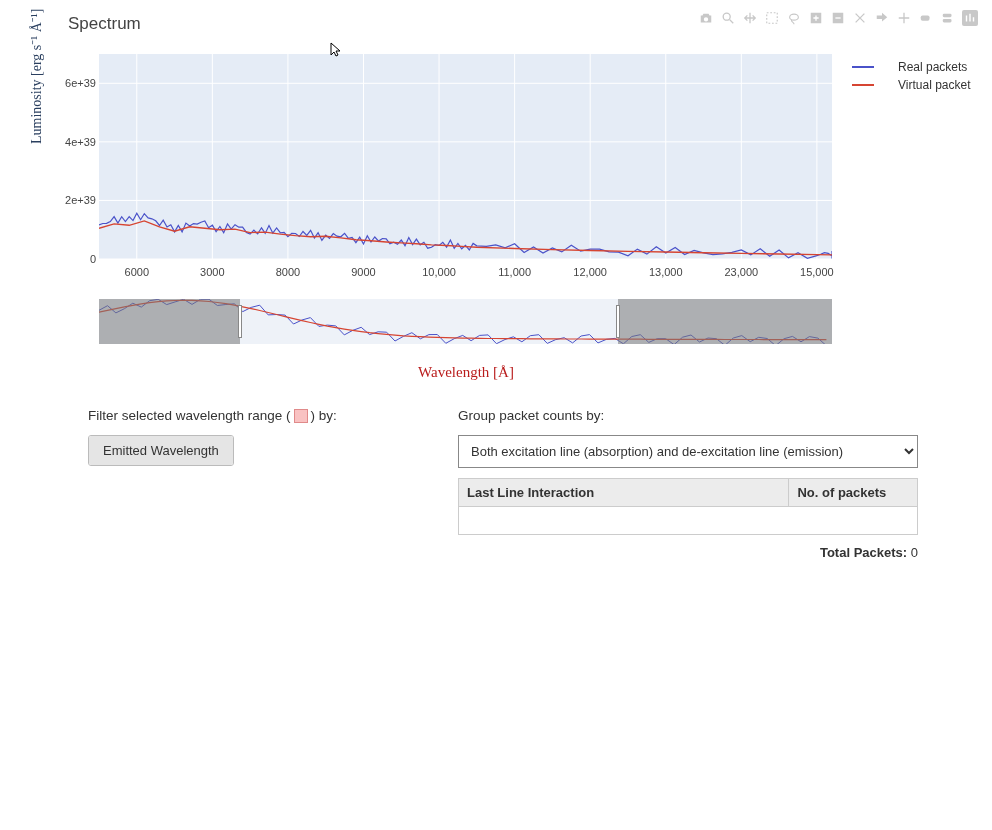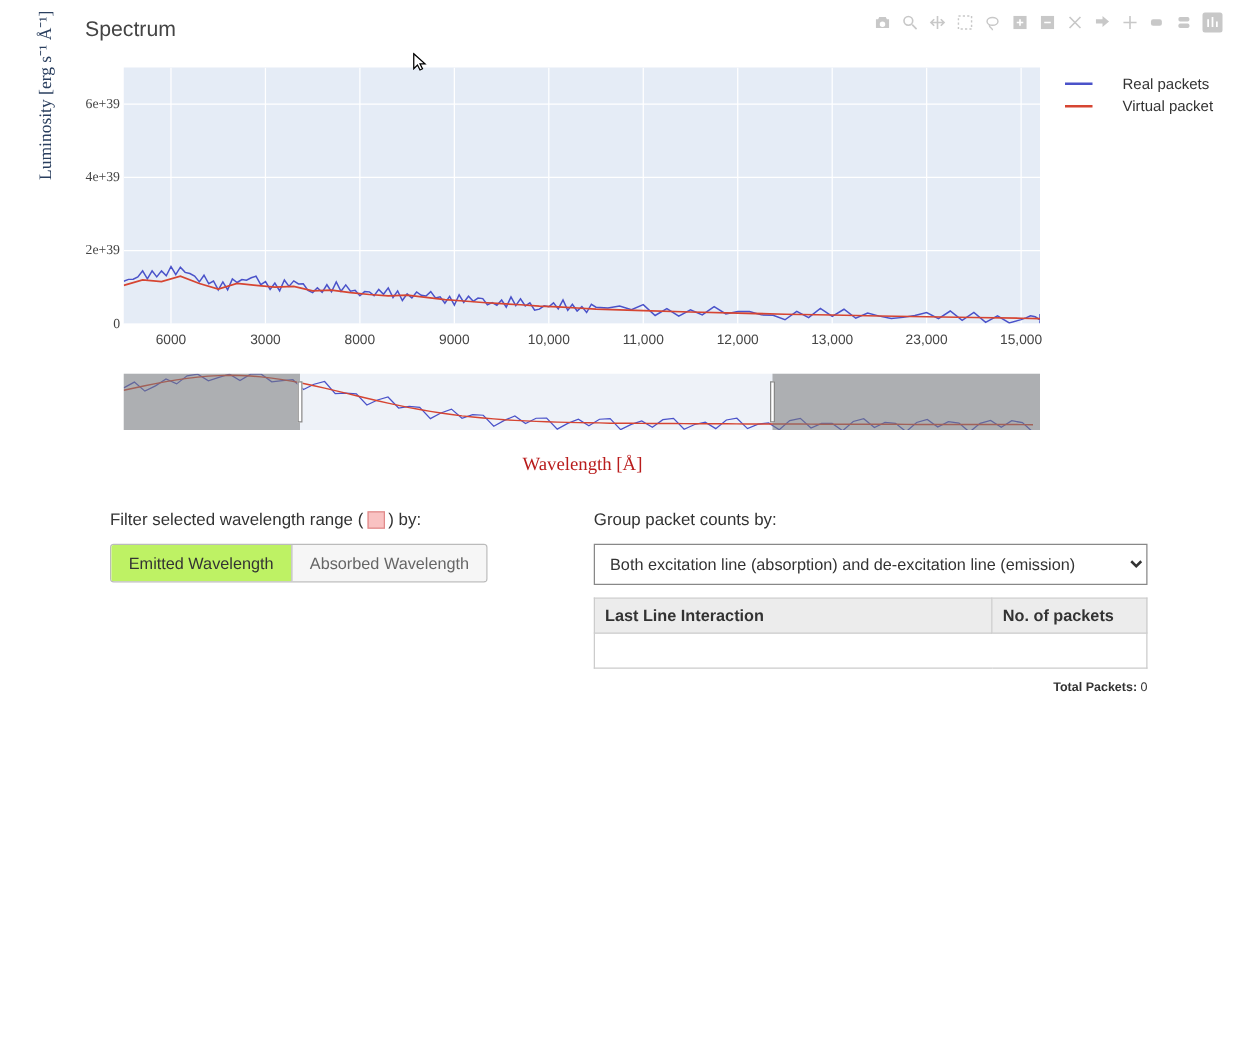--- a/index.html
+++ b/index.html
@@ -82,21 +82,20 @@
   }
   .yticks { position:absolute; left:0; top:0; }
   .yticks div {
     position:absolute;
     left: 60px;
     width: 36px;
     text-align: right;
     font-size: 11px;
     color: #444;
     transform: translateY(-50%);
-    font-family: Liberation Serif, serif;
   }
   .xticks { position:absolute; left:99px; top:212px; width:733px; }
   .xticks div {
     position:absolute;
     font-size: 11px;
     color: #444;
     transform: translateX(-50%);
     white-space: nowrap;
   }
   
@@ -130,29 +129,29 @@
     height: 16px;
     pointer-events: none;
   }
   
   .controls {
     position:absolute;
     left: 88px;
     top: 408px;
     width: 830px;
     display:flex;
-    gap: 37px;
+    gap: 20px;
   }
   .col-left { width: 350px; }
   .col-right { flex:1; }
   .label-line { font-size: 13.5px; color:#333; margin-bottom: 12px; display:flex; align-items:center; gap:3px; }
   .pinkbox { display:inline-block; width:14px; height:14px; background:#f9c2c2; border:1px solid #e08a8a; vertical-align:middle; }
   .toggle-group { display:flex; border:1px solid #bbb; border-radius:3px; overflow:hidden; width: fit-content; margin-bottom: 10px;}
   .toggle-btn { padding: 7px 14px; font-size:13px; background:#f6f6f6; color:#666; cursor:pointer; border:none; }
-  .toggle-btn.active { background:#bef264; color:#333; }
+  .toggle-btn.active { background:#e5e5e5; color:#333; }
   .toggle-btn + .toggle-btn { border-left:1px solid #bbb; }
   select.group-select {
     width: 100%;
     padding: 7px 8px;
     font-size: 13px;
     border:1px solid #888;
     background:#fff;
     color:#333;
     margin-bottom: 10px;
   }
@@ -170,21 +169,21 @@
     color:#333;
   }
   table.datagrid td.empty {
     border:1px solid #ccc;
     height: 28px;
     background:#fff;
   }
   .total-line {
     text-align:right;
     margin-top:10px;
-    font-size:10px;
+    font-size:13px;
   }
   .total-line b { font-weight:700; }
   
   .series-svg { position:absolute; left:0; top:0; width:100%; height:100%; }
 </style>
 </head>
 <body>
 
 <div class="title">Spectrum</div>
 
@@ -338,21 +337,20 @@
 
 <div class="controls">
   <div class="col-left">
     <div class="label-line">
       <span>Filter selected wavelength range ( </span>
       <span class="pinkbox"></span>
       <span> ) by:</span>
     </div>
     <div class="toggle-group">
       <button class="toggle-btn active">Emitted Wavelength</button>
-      <button class="toggle-btn">Absorbed Wavelength</button>
     </div>
   </div>
 
   <div class="col-right">
     <div class="label-line">
       <span>Group packet counts by:</span>
     </div>
     <select class="group-select">
       <option>Both excitation line (absorption) and de-excitation line (emission)</option>
     </select>

